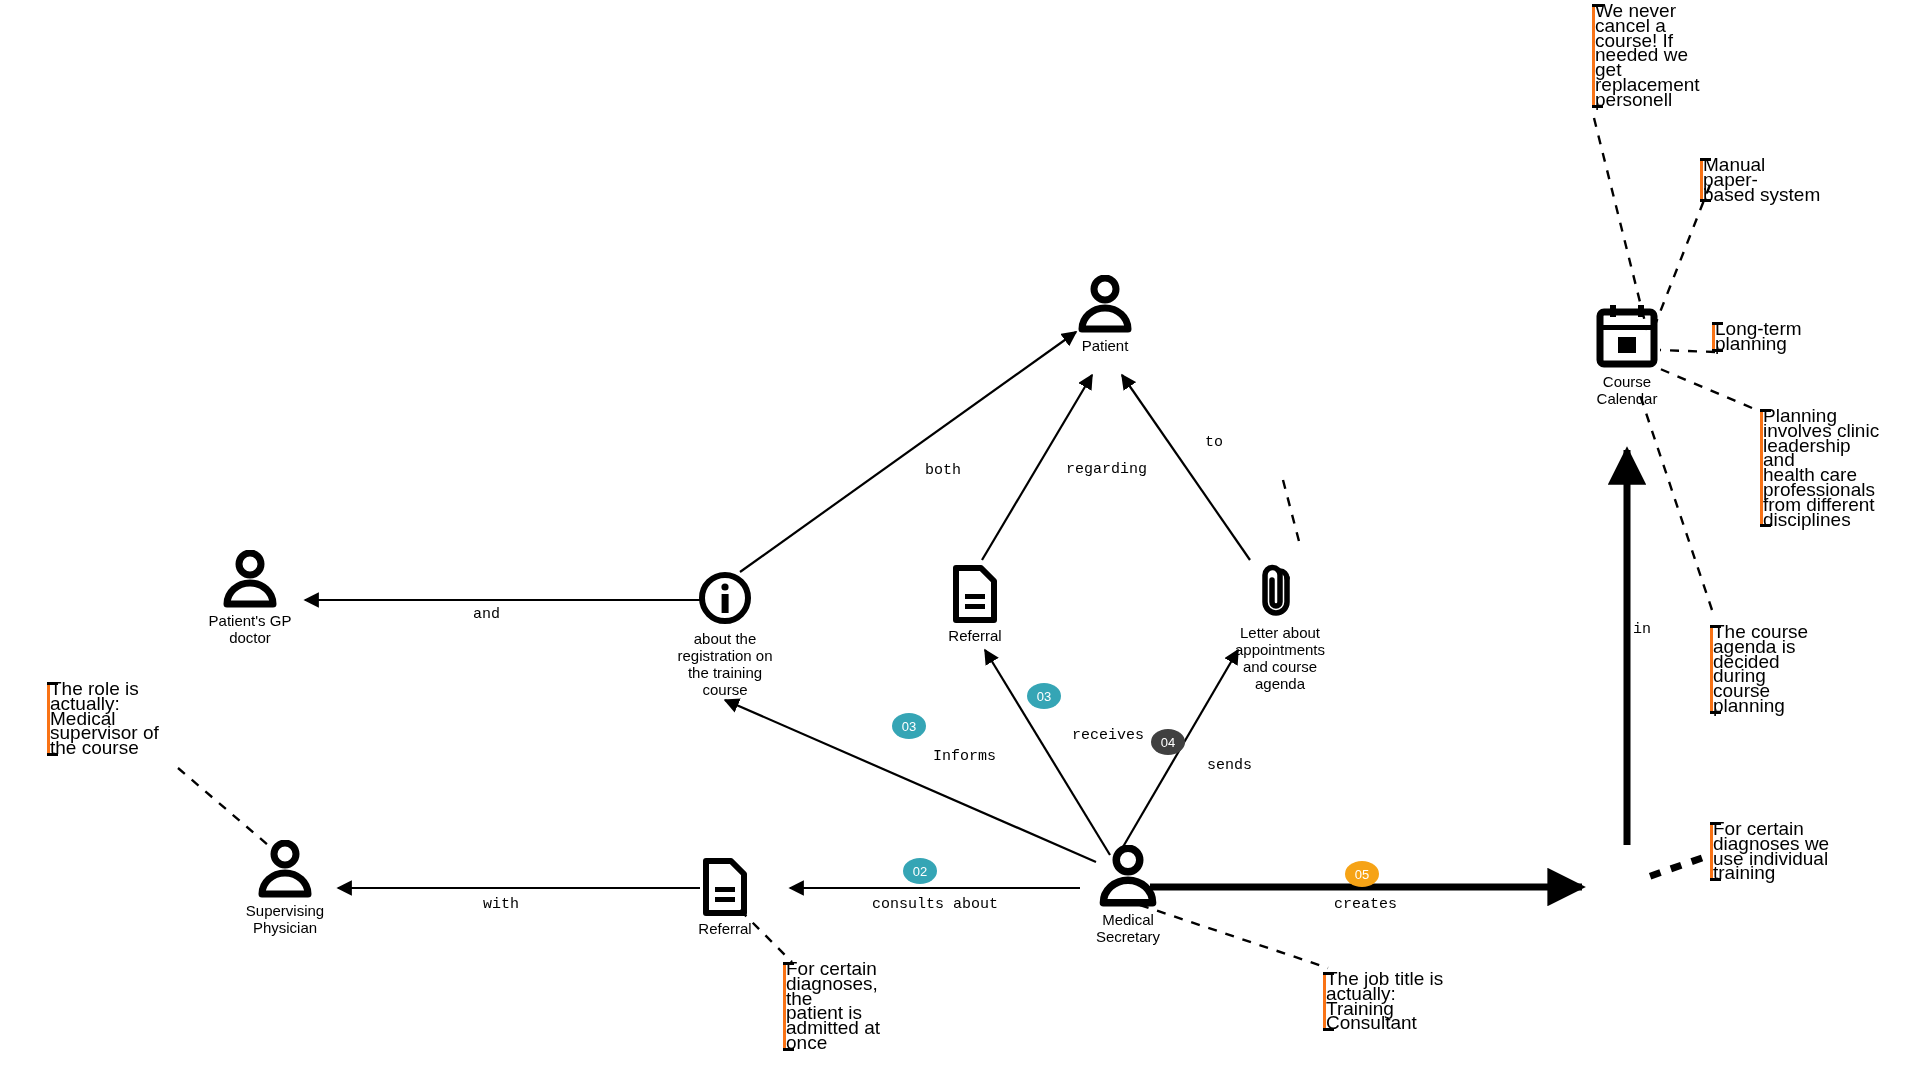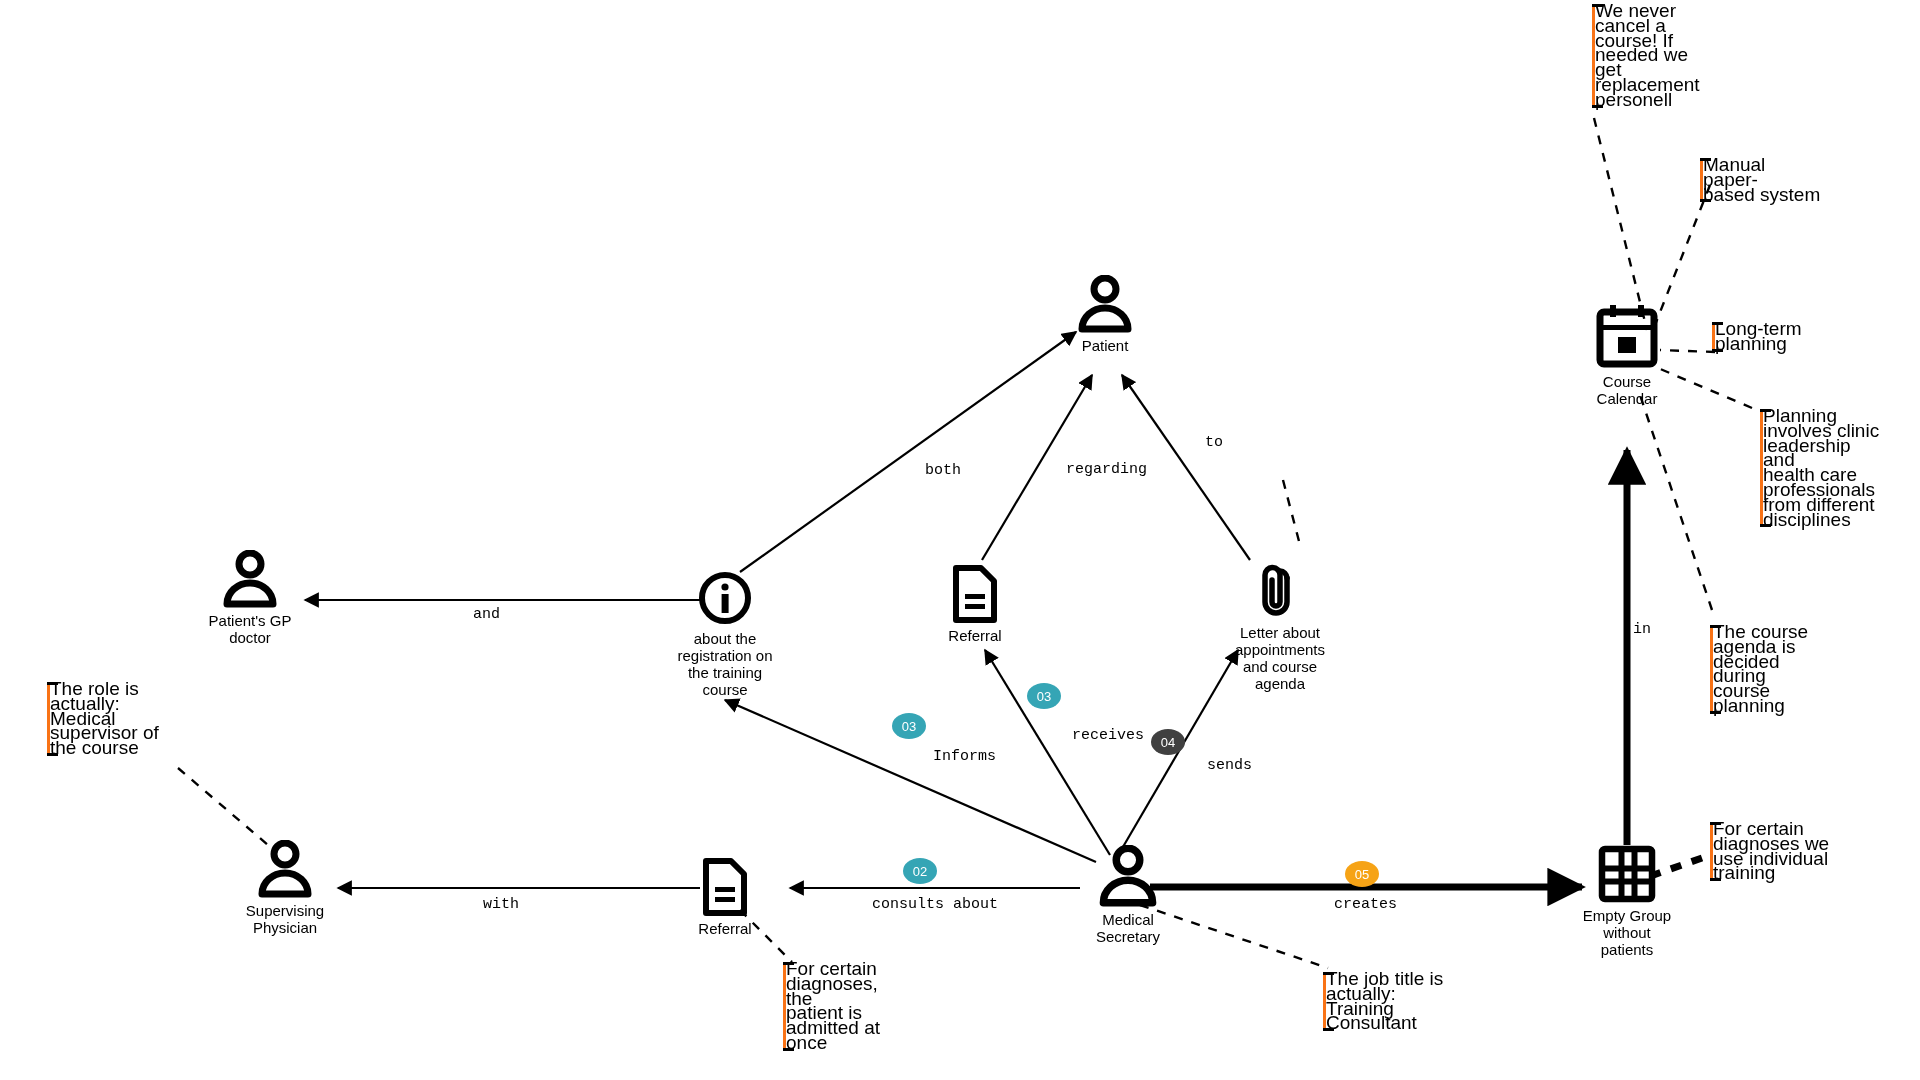--- a/index.html
+++ b/index.html
@@ -248,34 +248,20 @@
     <span class="glyph">
       <svg width="60" height="62" viewBox="0 0 56 58" xmlns="http://www.w3.org/2000/svg">
         <circle cx="28" cy="14" r="11" fill="none" stroke="#000" stroke-width="7"></circle>
         <path d="M 5 54 A 23 21 0 0 1 51 54 Z" fill="none" stroke="#000" stroke-width="7" stroke-linejoin="round"></path>
       </svg>
     </span>
     <span class="node-label">Medical
 Secretary</span>
   </div>
 
-  <div class="node" style="left:1542px; top:845px;">
-    <span class="glyph">
-      <svg width="58" height="58" viewBox="0 0 58 58" xmlns="http://www.w3.org/2000/svg">
-        <rect x="4" y="4" width="50" height="50" rx="3" fill="none" stroke="#000" stroke-width="6.5"></rect>
-        <rect x="20.5" y="4" width="6" height="50" fill="#000"></rect>
-        <rect x="33.5" y="4" width="6" height="50" fill="#000"></rect>
-        <rect x="4" y="20.5" width="50" height="6" fill="#000"></rect>
-        <rect x="4" y="33.5" width="50" height="6" fill="#000"></rect>
-      </svg>
-    </span>
-    <span class="node-label">Empty Group
-without
-patients</span>
-  </div>
 
   <div class="edge-label" style="left:473px; top:606px;">and</div>
   <div class="edge-label" style="left:925px; top:462px;">both</div>
   <div class="edge-label" style="left:1066px; top:461px;">regarding</div>
   <div class="edge-label" style="left:1205px; top:434px;">to</div>
   <div class="edge-label" style="left:1072px; top:727px;">receives</div>
   <div class="edge-label" style="left:933px; top:748px;">Informs</div>
   <div class="edge-label" style="left:1207px; top:757px;">sends</div>
   <div class="edge-label" style="left:872px; top:896px;">consults about</div>
   <div class="edge-label" style="left:483px; top:896px;">with</div>

